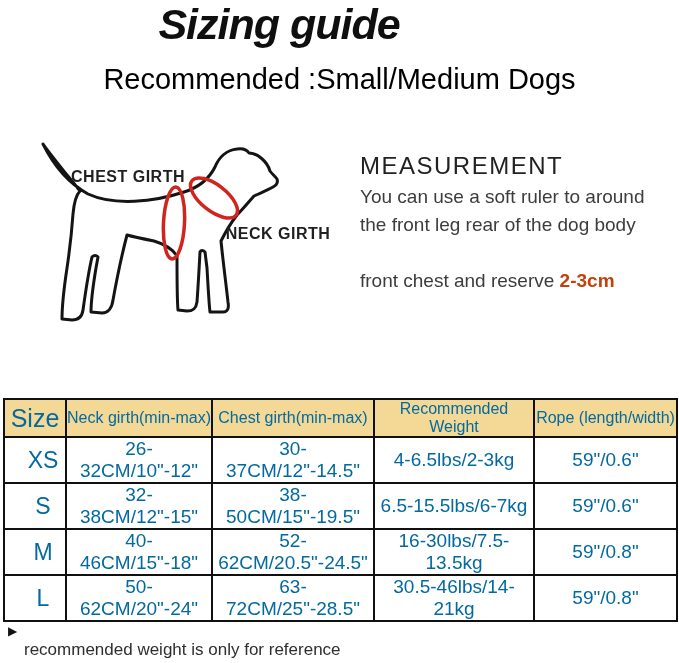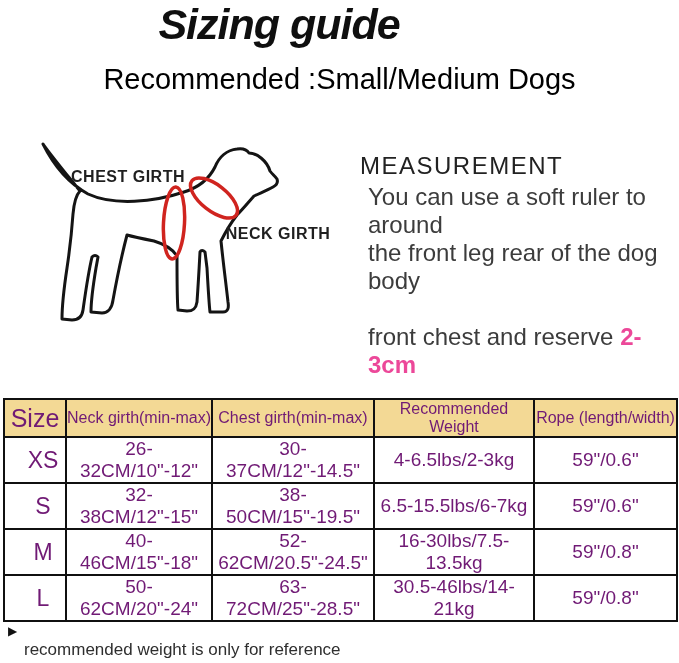--- a/index.html
+++ b/index.html
@@ -25,29 +25,29 @@
   .girth-label {
     font-family: "Liberation Sans", sans-serif;
     font-size: 16px; font-weight: 600; letter-spacing: .5px;
     fill: #1f1f1f;
   }
   .measure { position: absolute; left: 360px; top: 152px; width: 316px; }
   .measure-heading {
     font-size: 24px; font-weight: 500; letter-spacing: 1.5px;
     color: #222; margin-bottom: 3px;
   }
-  .measure-text { font-size: 24px; line-height: 28px; color: #3c3c3c; margin-left: 8px; }
-  .measure-text b { font-weight: 700; color: #ec4899; }
+  .measure-text { font-size: 19px; line-height: 28px; color: #3c3c3c; }
+  .measure-text b { font-weight: 700; color: #c2410c; }
   .size-table {
     position: absolute; left: 3px; top: 398px; width: 673px;
     border-collapse: collapse; table-layout: fixed;
   }
   .size-table th, .size-table td {
     border: 2px solid #101010; text-align: center;
-    vertical-align: middle; color: #701a75; overflow: hidden;
+    vertical-align: middle; color: #0369a1; overflow: hidden;
   }
   .size-table thead th { height: 37px; font-size: 16px; font-weight: 400; }
   .size-table thead th.size-h { font-size: 25px; font-weight: 500; }
   .size-table tbody td { height: 44px; font-size: 19px; font-weight: 400; }
   .size-table tbody td.size-c { font-size: 23px; padding-left: 16px; }
   .footnote {
     position: absolute; left: 8px; top: 617px; width: 560px;
     font-size: 17px; line-height: 22px; color: #2e2e2e;
     padding-left: 16px;
   }

